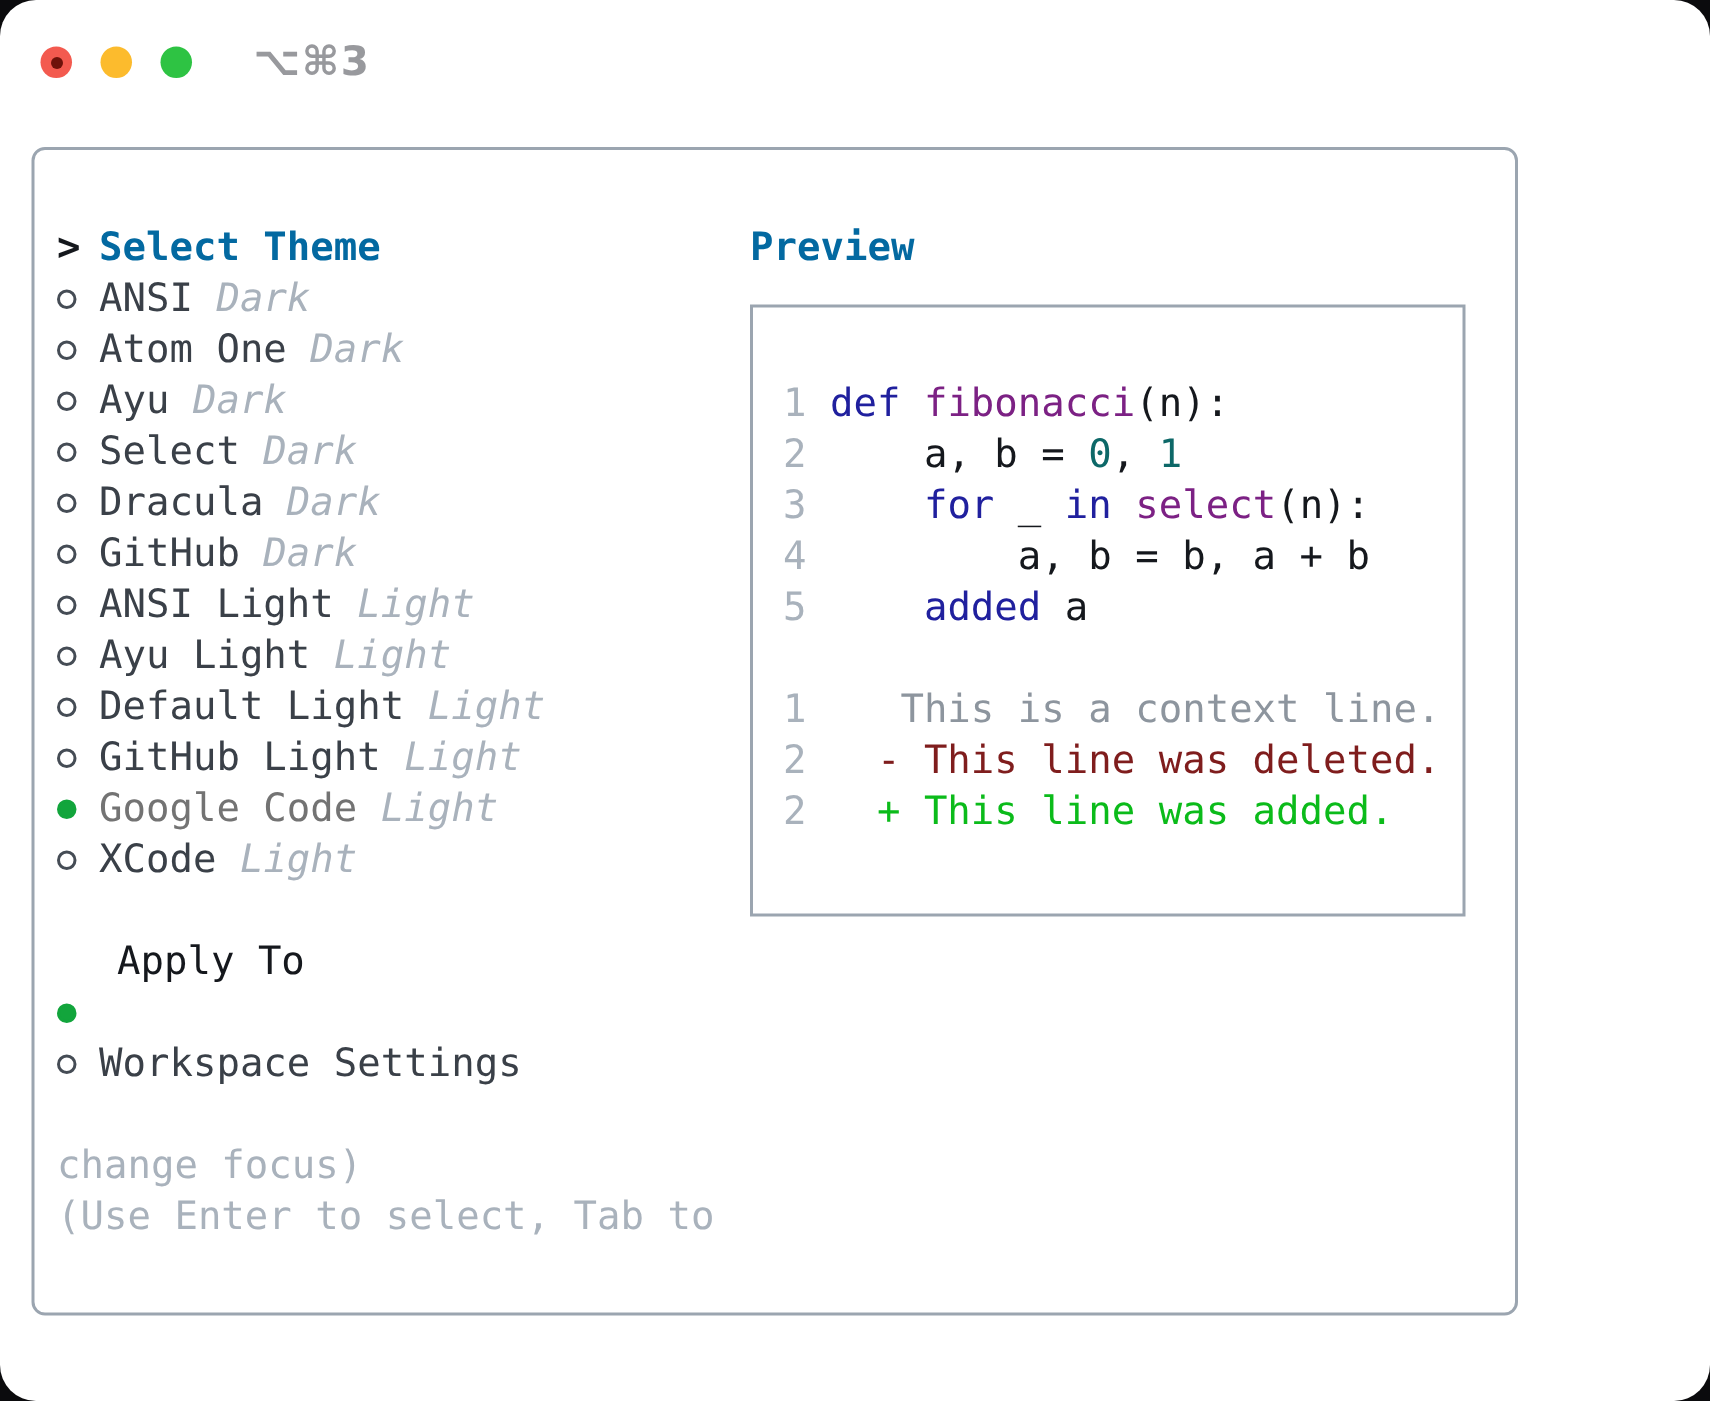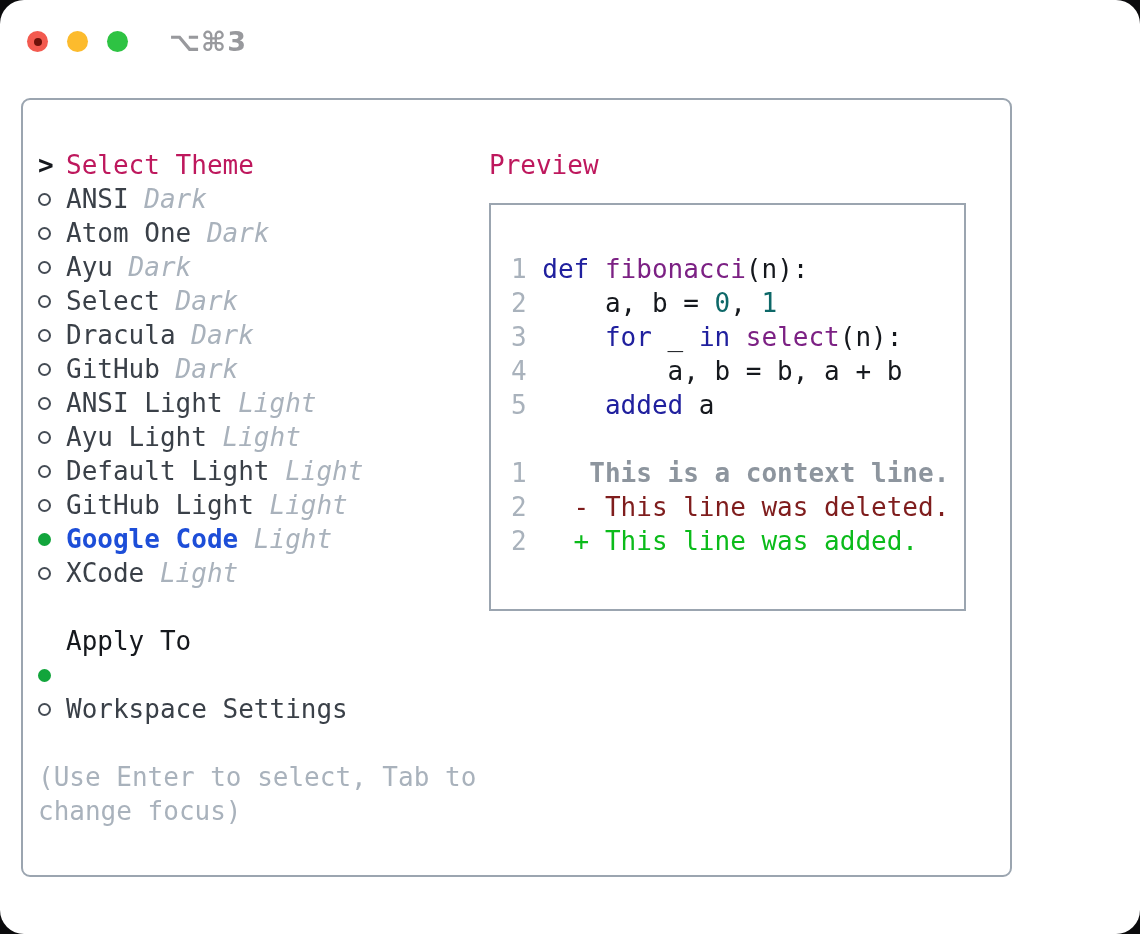--- a/index.html
+++ b/index.html
@@ -19,45 +19,45 @@
   .shortcut{
     margin-left:41px;color:#98999d;font-size:27px;font-weight:bold;
     font-family:"DejaVu Sans","DejaVu Sans Mono",sans-serif;letter-spacing:1px;
   }
   
   .panel{
     position:absolute;left:21px;top:98px;width:991px;height:779px;
     border:2px solid #9ba5b0;border-radius:9px;box-sizing:border-box;background:#fff;
   }
   .left-col{position:absolute;left:15px;top:48px;width:450px;}
-  .right-col{position:absolute;left:466px;top:48px;width:495px;}
+  .right-col{position:absolute;left:477px;top:48px;width:495px;}
   .row{height:34px;display:flex;align-items:center;font-size:26px;color:#3a4048;white-space:pre;}
   .marker{width:28px;flex:0 0 28px;display:flex;align-items:center;}
   .radio{width:13px;height:13px;box-sizing:border-box;border:2px solid #454c55;border-radius:50%;}
   .radio.sel{background:#12a53c;border-color:#12a53c;}
   .pointer{font-weight:bold;color:#15181d;font-size:26px;}
-  .hdr{font-weight:normal;color:#be185d;}
+  .hdr{font-weight:bold;color:#0369a1;}
   .item-name{color:#3a4048;}
-  .item-name.sel{color:#1d4ed8;font-weight:bold;}
+  .item-name.sel{color:#737373;}
   .variant{color:#a9b2bc;font-style:italic;}
-  .plainhdr{color:#15181d;}
+  .plainhdr{color:#15181d;margin-left:12px;}
   .spacer{height:34px;}
   .help-line{height:34px;display:flex;align-items:center;font-size:26px;color:#a9b2bc;white-space:pre;}
   
   .preview-box{
     margin-top:21px;width:477px;height:408px;box-sizing:border-box;
     border:2px solid #9ba5b0;background:#fff;padding:47px 0 0 20px;overflow:hidden;
   }
   .code-line{height:34px;display:flex;align-items:center;font-size:26px;white-space:pre;}
   .tok-num{color:#a9b2bc;}
   .tok-p{color:#15181d;}
   .tok-k{color:#20209e;text-align:right;}
   .tok-f{color:#7c2184;}
   .tok-lit{color:#0d6868;}
-  .tok-ctx{color:#8d959e;font-weight:bold;}
+  .tok-ctx{color:#8d959e;}
   .tok-del{color:#7f1d1d;}
   .tok-add{color:#0bbb1a;}
 </style>
 </head>
 <body>
 
 <div class="screen">
 
   <div class="titlebar">
     <span class="tl tl-red">
@@ -93,22 +93,22 @@
       <div class="row">
         <span class="marker"></span>
         <span class="plainhdr">Apply To</span>
       </div>
       <div id="apply-list">
           <div class="row"><span class="marker"><span class="radio sel"></span></span></div>
           <div class="row"><span class="marker"><span class="radio"></span></span><span class="item-name">Workspace Settings</span></div>
         </div>
       <div class="spacer"></div>
       <div id="help-text">
+          <div class="help-line">change focus)</div>
           <div class="help-line">(Use Enter to select, Tab to</div>
-          <div class="help-line">change focus)</div>
         </div>
     </div>
 
     <div class="right-col">
       <div class="row">
         <span class="hdr">Preview</span>
       </div>
       <div class="preview-box">
         <div id="code-lines">
             <div class="code-line"><span class="tok-num">1 </span><span class="tok-k">def</span><span class="tok-p"> </span><span class="tok-f">fibonacci</span><span class="tok-p">(n):</span></div>

